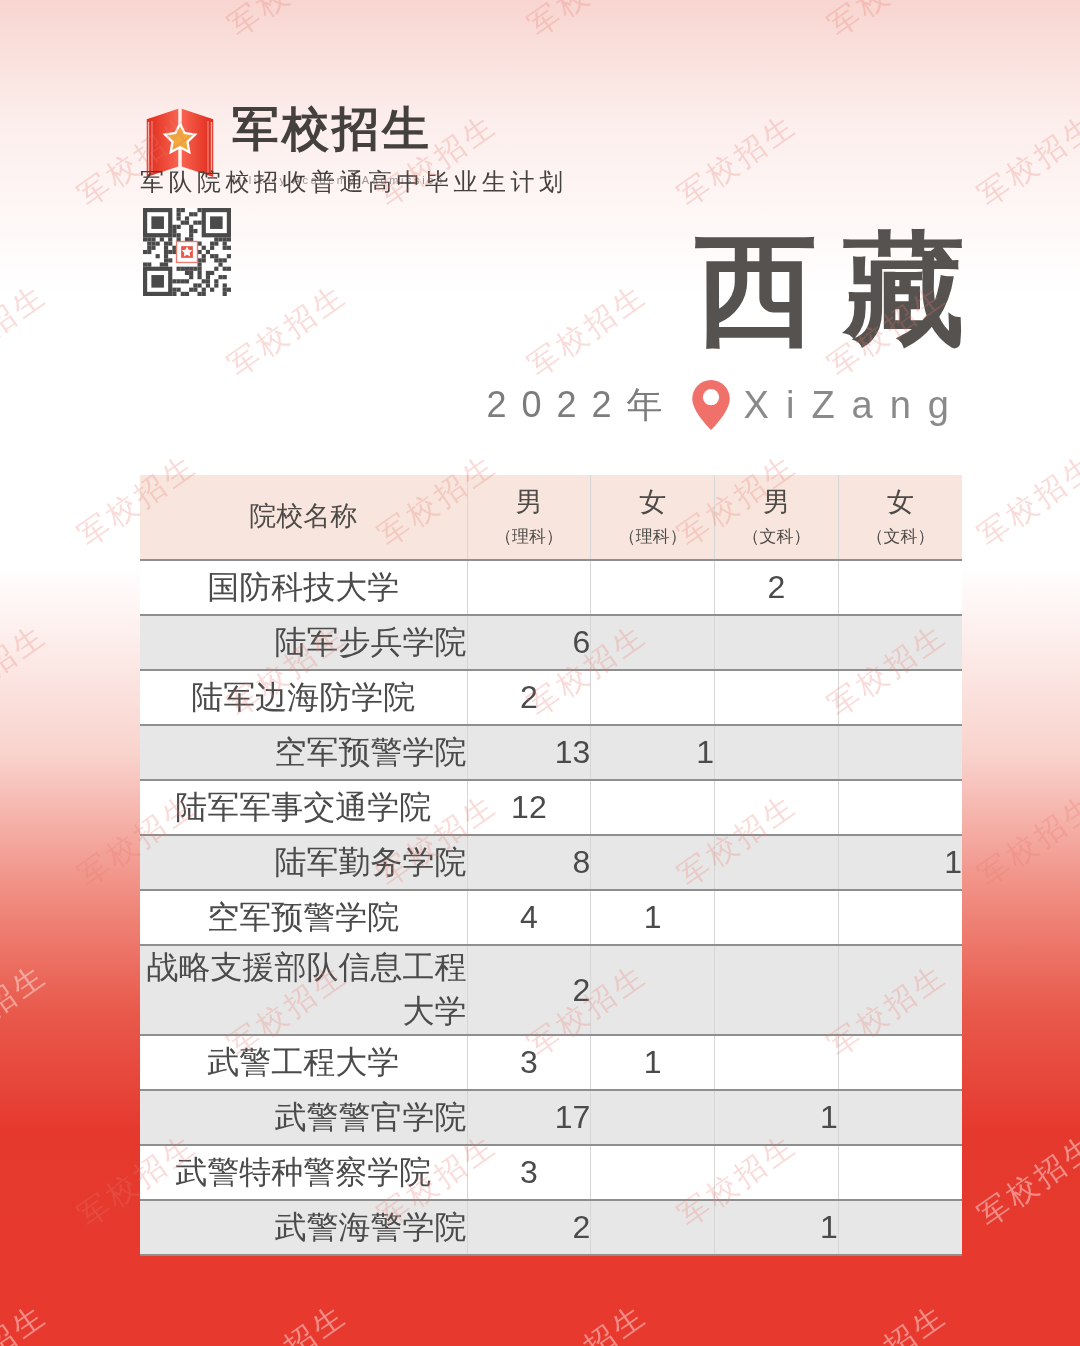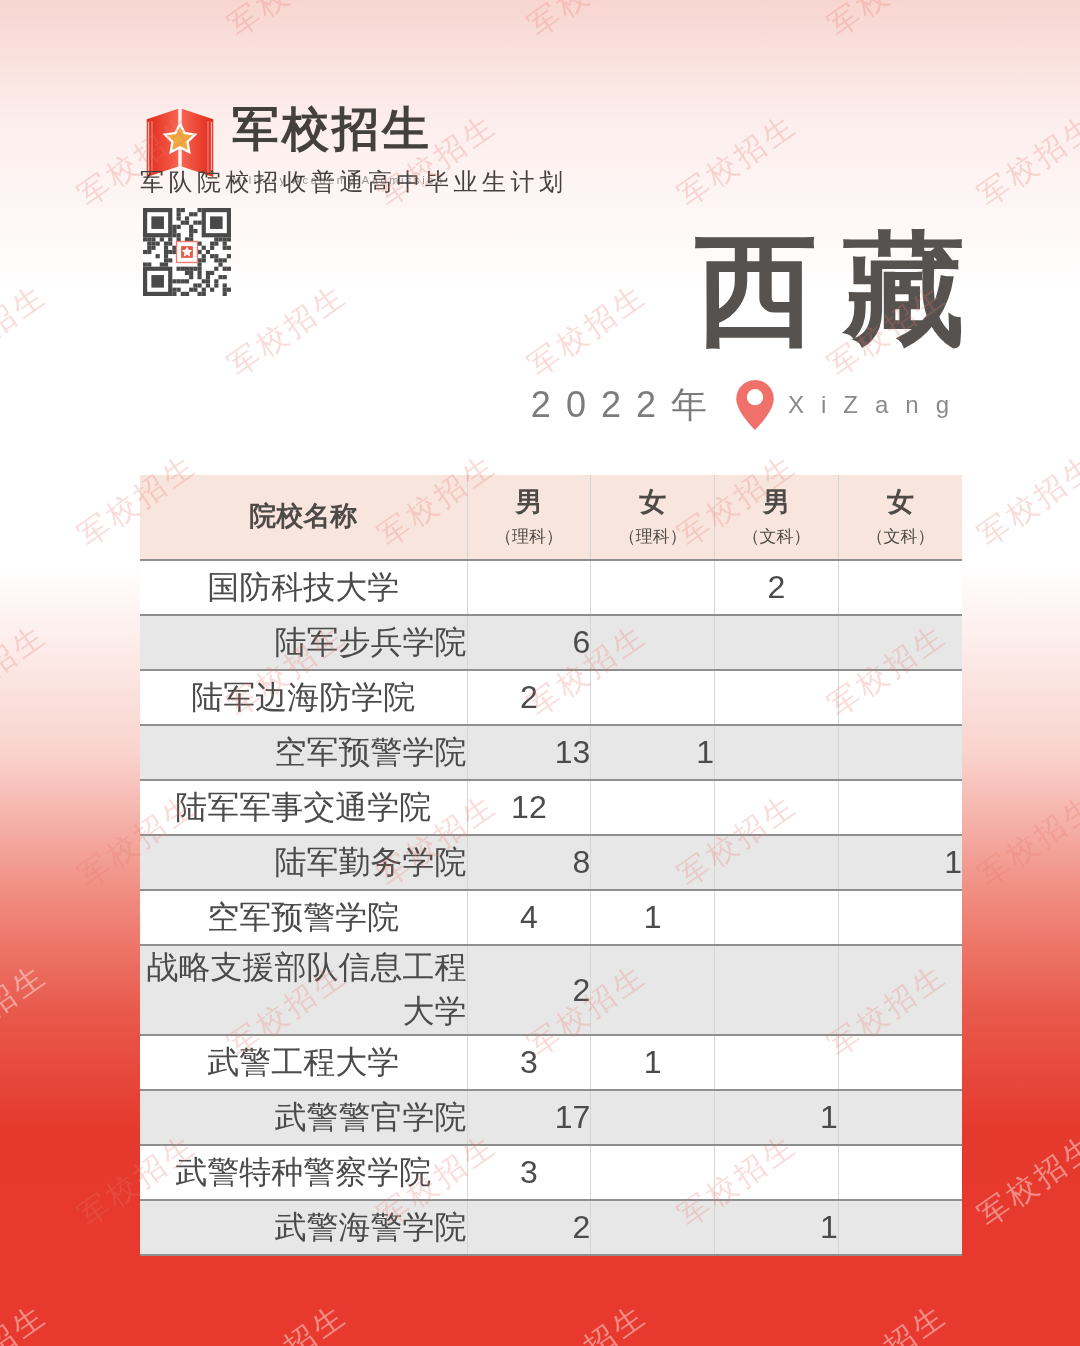--- a/index.html
+++ b/index.html
@@ -45,34 +45,34 @@
   .province {
     font-family:Liberation Mono, monospace;
     font-size:122px; font-weight:900; color:#56524f;
     letter-spacing:26px; margin-right:-26px; line-height:1.02;
   }
   .subtitle-row {
     margin-top:18px; margin-right:16px;
     display:flex; align-items:center; justify-content:flex-end; gap:14px;
   }
   .year-text { font-size:36px; color:#7c7c7c; letter-spacing:15px; }
-  .pinyin-text { font-size:24px; color:#8a8a8a; letter-spacing:17px; margin-right:-17px; }
+  .pinyin-text { font-size:38px; color:#8a8a8a; letter-spacing:17px; margin-right:-17px; }
   .pin-icon { width:38px; height:50px; flex:0 0 auto; }
   
   .table-wrap { position:absolute; left:140px; top:475px; width:822px; z-index:4; }
   table { width:100%; border-collapse:collapse; table-layout:fixed; }
   col.c-name { width:327px; }
   col.c-val  { width:123.75px; }
   thead th {
     background:#f8e6de; height:85px; vertical-align:middle;
     border-bottom:2px solid #8f8f8f;
     color:#4e4a47;
   }
   thead th + th, tbody td + td { border-left:1px solid #d6d6d6; }
-  .th-main { font-size:27px; font-weight:bold; line-height:1.25; }
+  .th-main { font-size:27px; font-weight:normal; line-height:1.25; }
   .th-sub  { font-size:17px; font-weight:normal; margin-top:6px; font-family:"Liberation Serif", serif; }
   tbody td {
     height:55px; text-align:center; vertical-align:middle;
     border-bottom:2px solid #8f8f8f;
     font-size:32px; color:#4b4b4b; background:#ffffff;
   }
   tbody tr.row-alt td { background:#e8e7e7;text-align:right; }
 </style>
 </head>
 <body>

